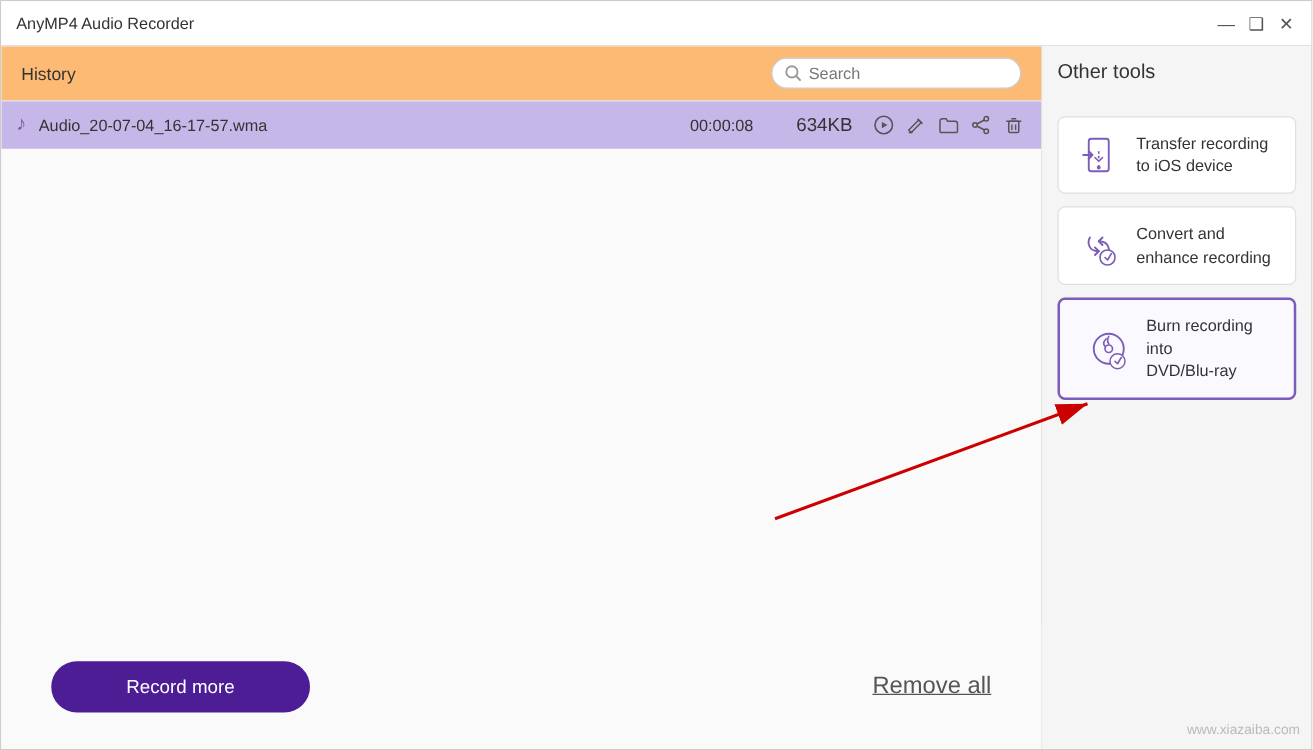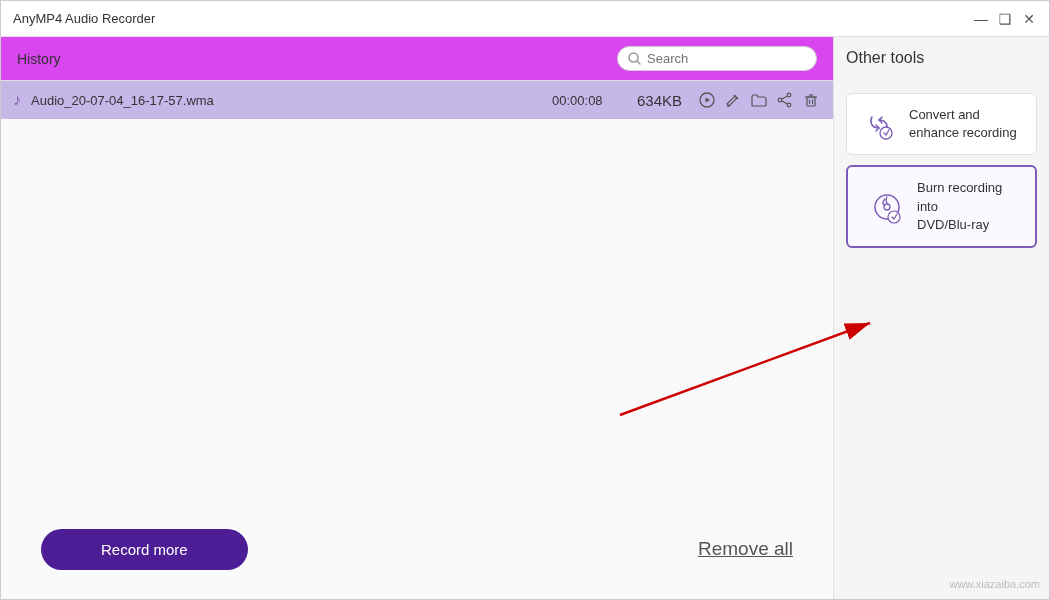--- a/index.html
+++ b/index.html
@@ -67,21 +67,21 @@
       flex: 1;
       display: flex;
       flex-direction: column;
       background: #fafafa;
       border-right: 1px solid #e0e0e0;
     }
 
     
     .history-header {
       height: 44px;
-      background: #d946ef;
+      background: #fdba74;
       display: flex;
       align-items: center;
       justify-content: space-between;
       padding: 0 16px;
       border-bottom: 1px solid #e0e0e0;
       flex-shrink: 0;
     }
     .history-title {
       font-size: 14px;
       color: #333;
@@ -345,20 +345,34 @@
 
       <div class="bottom-area">
         <button class="record-more-btn">Record more</button>
         <button class="remove-all-link">Remove all</button>
       </div>
     </div>
 
     <div class="right-panel">
       <span class="other-tools-title">Other tools</span>
 
+      <div class="tool-card">
+        <div class="tool-icon-area">
+          <svg width="34" height="34" viewBox="0 0 34 34" fill="none">
+            <rect x="9" y="4" width="16" height="26" rx="2" stroke="#7b5cb8" stroke-width="1.5"></rect>
+            <line x1="17" y1="26" x2="17" y2="26" stroke="#7b5cb8" stroke-width="2" stroke-linecap="round"></line>
+            <circle cx="17" cy="27" r="1.5" fill="#7b5cb8"></circle>
+            <line x1="4" y1="17" x2="12" y2="17" stroke="#7b5cb8" stroke-width="1.5"></line>
+            <polyline points="9,14 12,17 9,20" stroke="#7b5cb8" stroke-width="1.5" fill="none" stroke-linecap="round" stroke-linejoin="round"></polyline>
+            <line x1="17" y1="14" x2="17" y2="22" stroke="#7b5cb8" stroke-width="1.3" stroke-dasharray="2,1.5"></line>
+            <polyline points="14,19 17,22 20,19" stroke="#7b5cb8" stroke-width="1.3" fill="none" stroke-linecap="round" stroke-linejoin="round"></polyline>
+          </svg>
+        </div>
+        <span class="tool-label">Transfer recording<br>to iOS device</span>
+      </div>
 
       <div class="tool-card">
         <div class="tool-icon-area">
           <svg width="34" height="34" viewBox="0 0 34 34" fill="none">
             <path d="M10 10 C8 13 8 21 17 21" stroke="#7b5cb8" stroke-width="1.5" fill="none" stroke-linecap="round"></path>
             <path d="M24 24 C26 21 26 13 17 13" stroke="#7b5cb8" stroke-width="1.5" fill="none" stroke-linecap="round"></path>
             <polyline points="14,18 17,21 14,24" stroke="#7b5cb8" stroke-width="1.5" fill="none" stroke-linecap="round" stroke-linejoin="round"></polyline>
             <polyline points="20,10 17,13 20,16" stroke="#7b5cb8" stroke-width="1.5" fill="none" stroke-linecap="round" stroke-linejoin="round"></polyline>
             <circle cx="24" cy="26" r="6" stroke="#7b5cb8" stroke-width="1.3" fill="white"></circle>
             <polyline points="22,26 24,28 27,23" stroke="#7b5cb8" stroke-width="1.3" fill="none" stroke-linecap="round" stroke-linejoin="round"></polyline>

